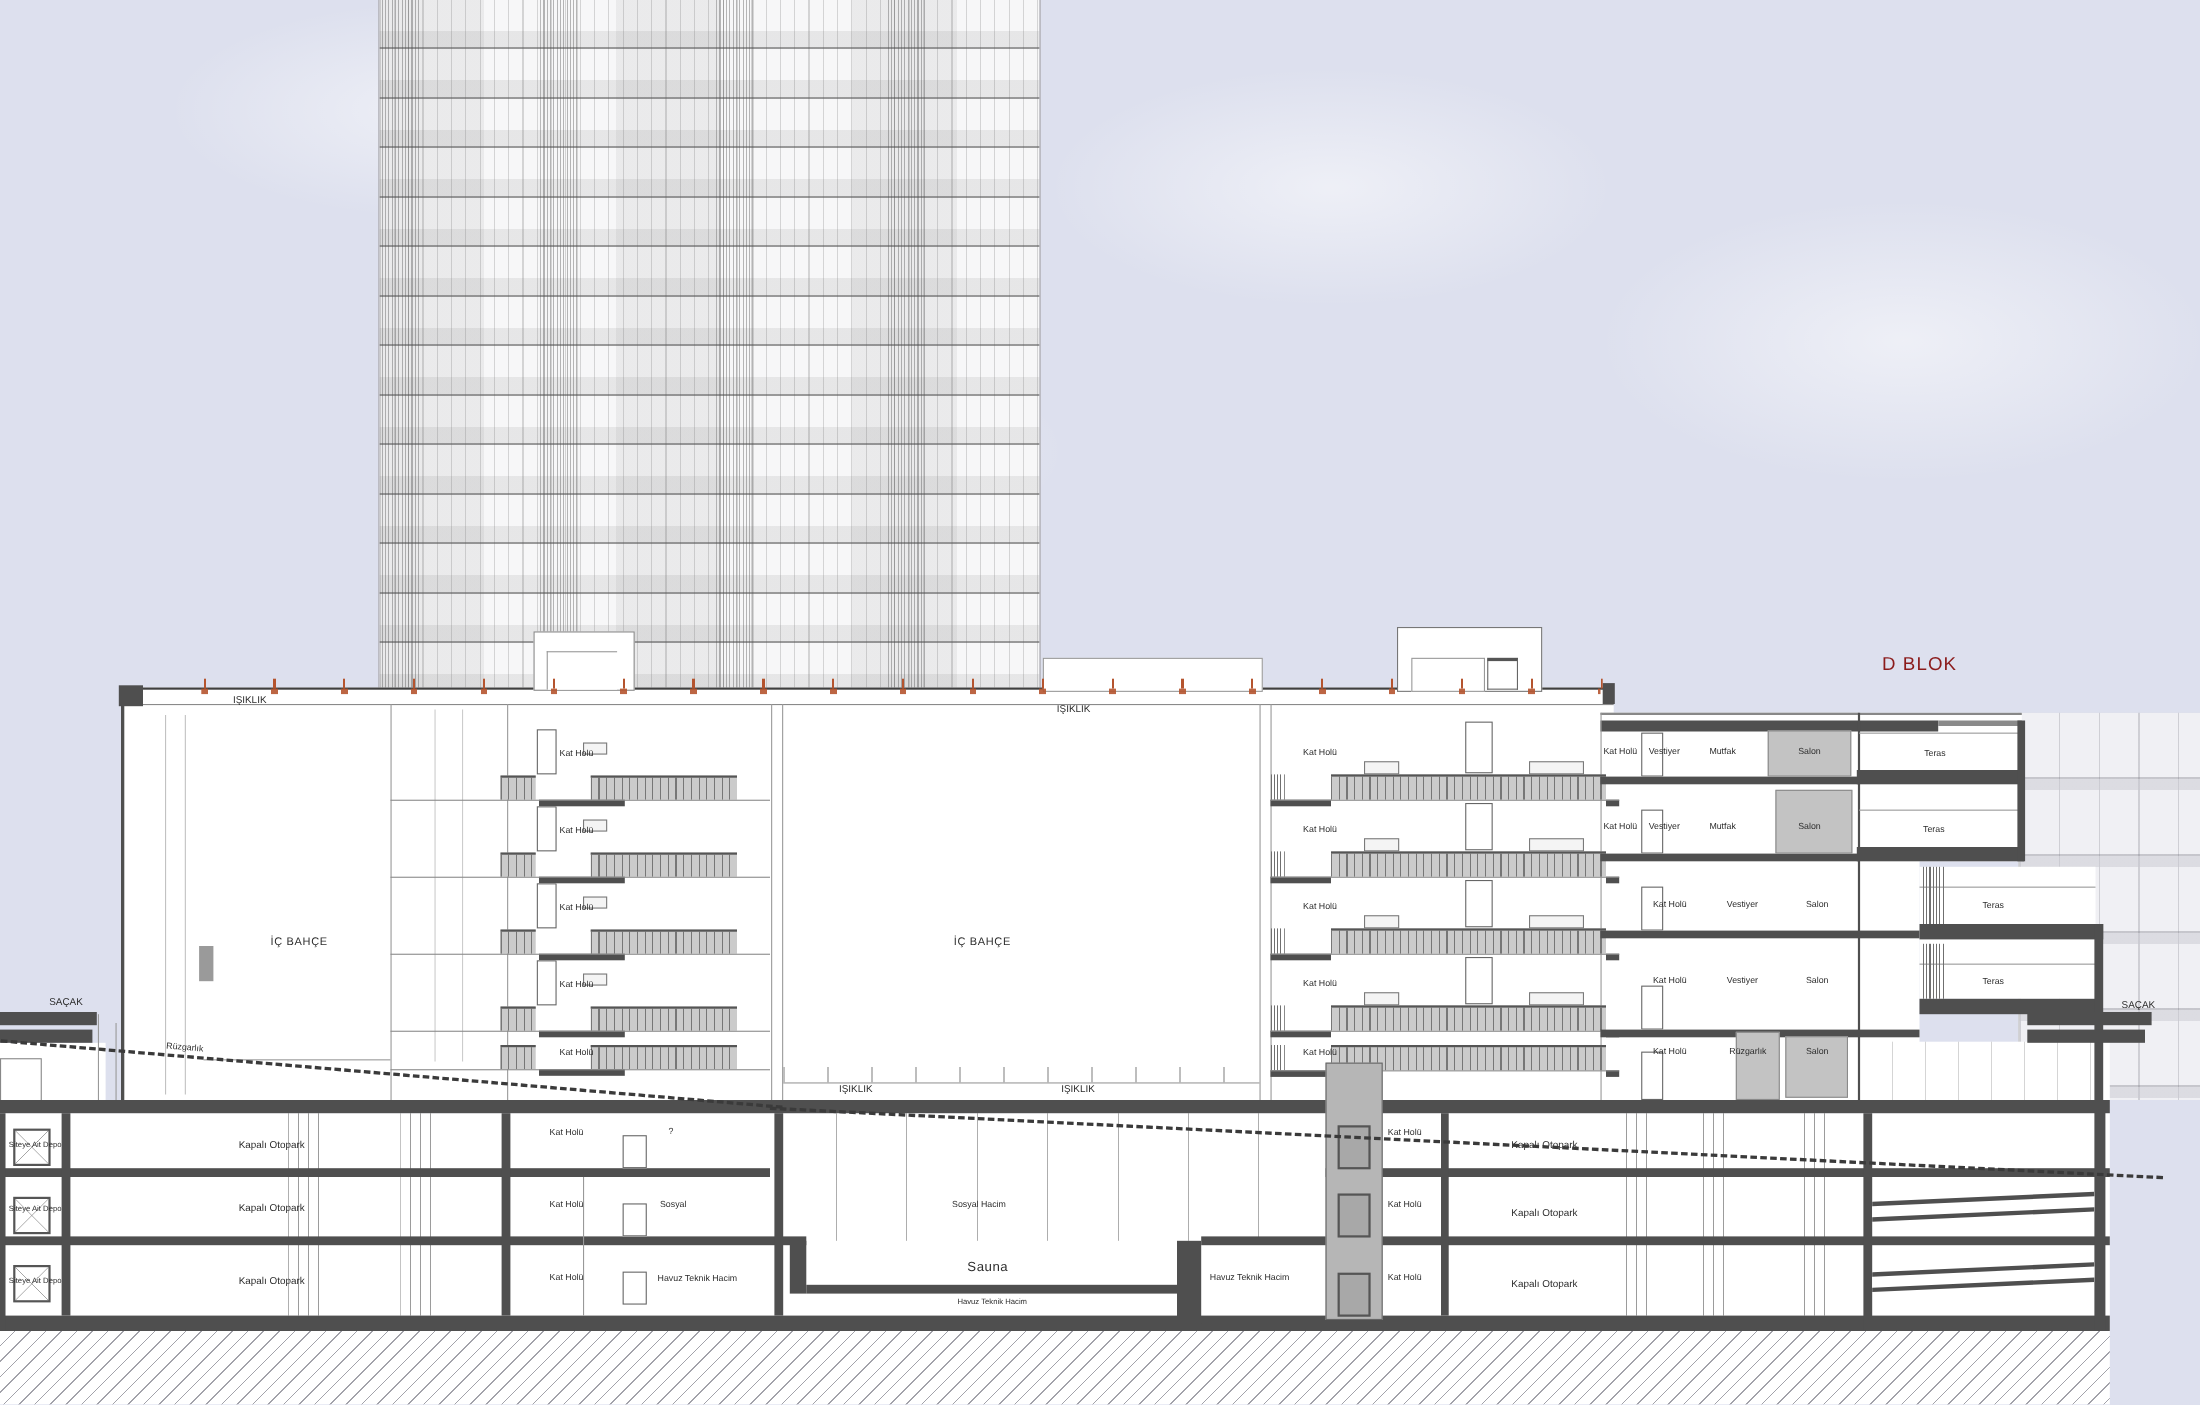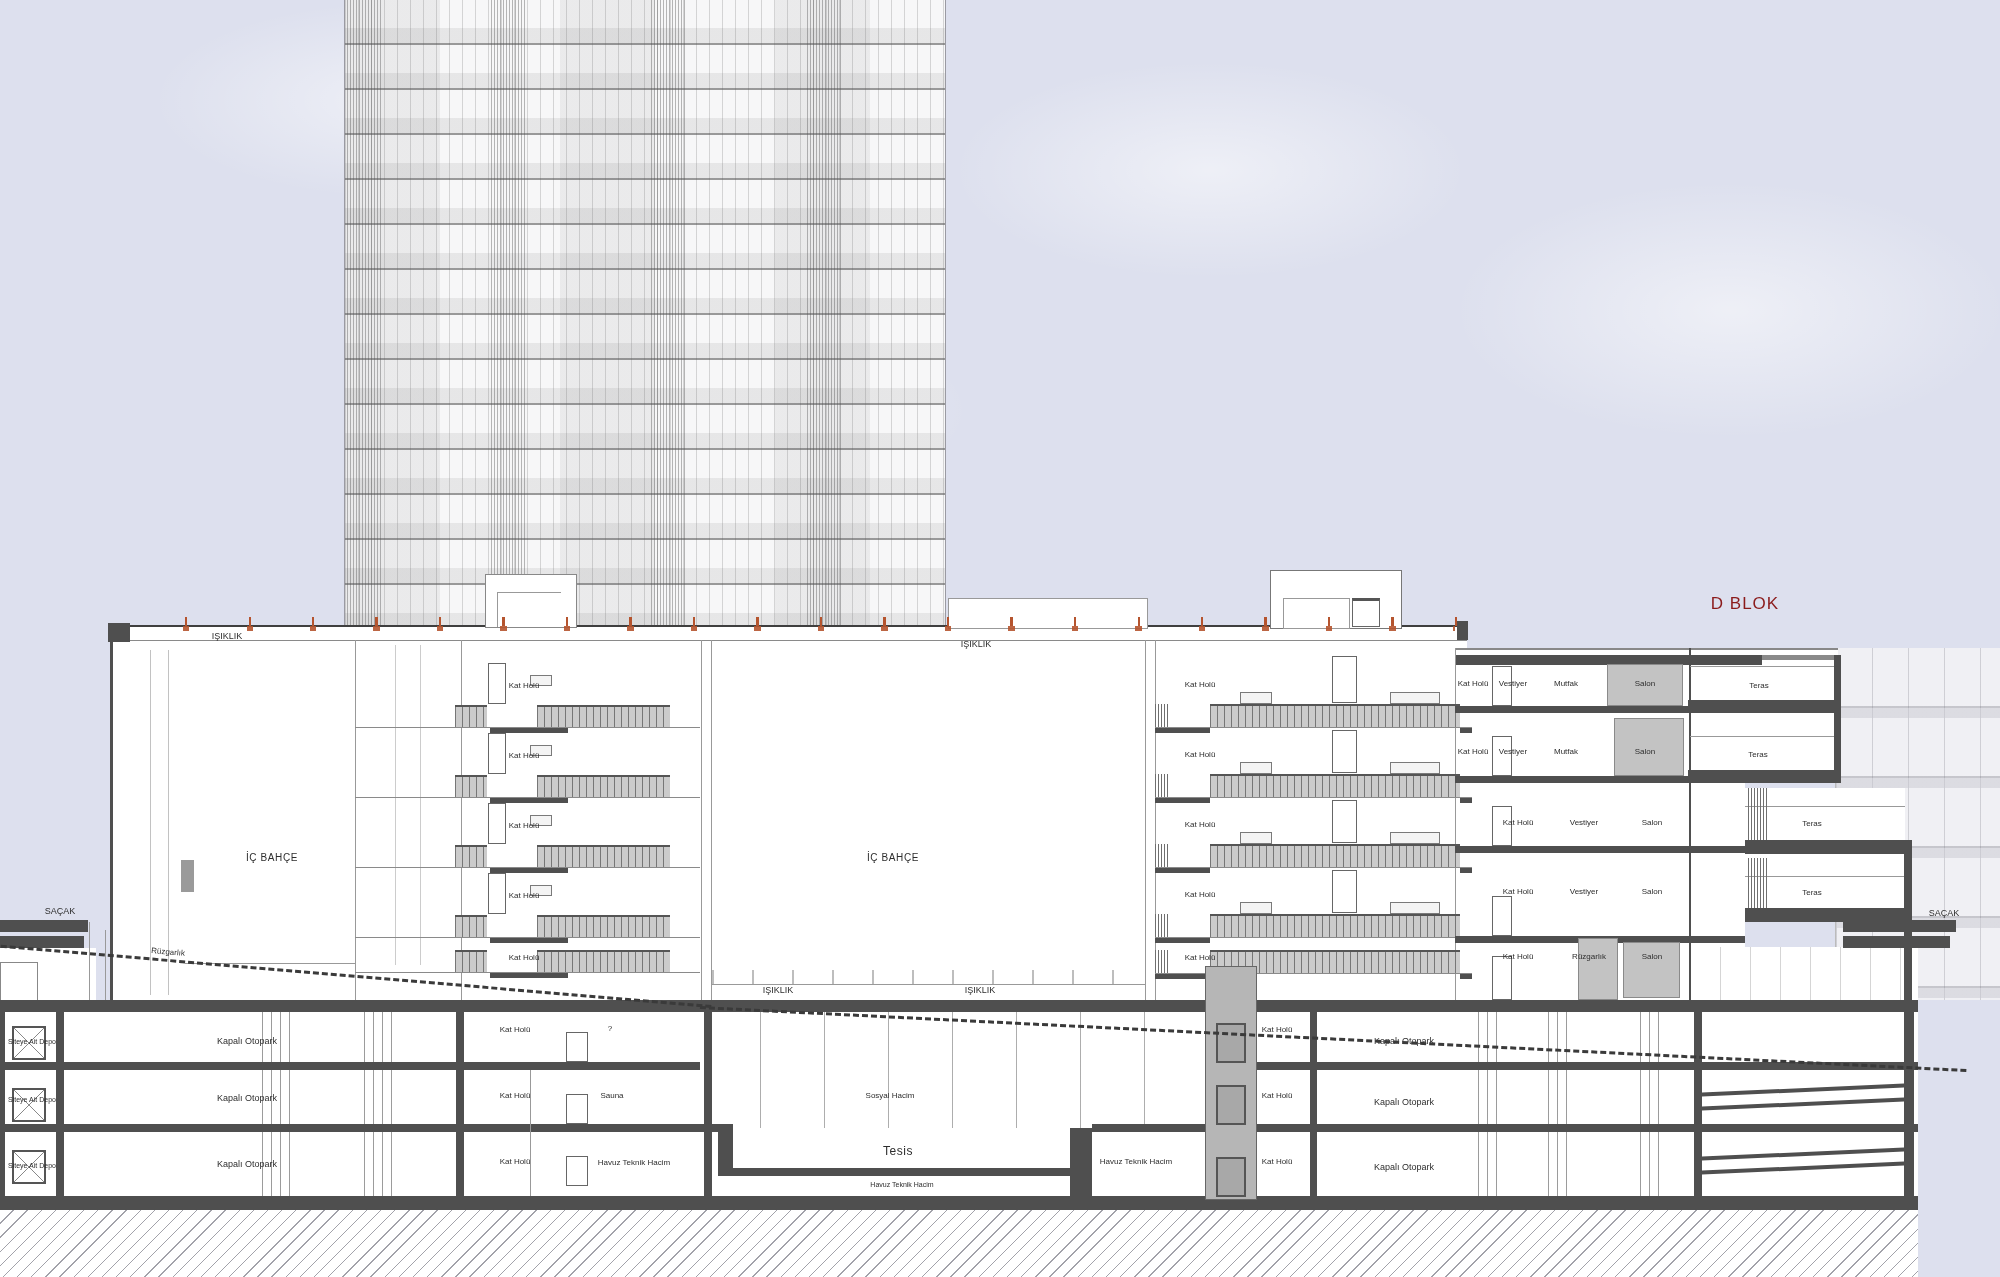--- a/index.html
+++ b/index.html
@@ -352,25 +352,25 @@
   <span class="lbl t7" style="left:32px;top:1165px;">Siteye Ait Depo</span>
 
   <span class="lbl" style="left:247px;top:1041px;">Kapalı Otopark</span>
   <span class="lbl" style="left:247px;top:1098px;">Kapalı Otopark</span>
   <span class="lbl" style="left:247px;top:1164px;">Kapalı Otopark</span>
 
   <span class="lbl t8" style="left:515px;top:1029px;">Kat Holü</span>
   <span class="lbl t8" style="left:515px;top:1095px;">Kat Holü</span>
   <span class="lbl t8" style="left:515px;top:1161px;">Kat Holü</span>
   <span class="lbl t8" style="left:610px;top:1028px;">?</span>
-  <span class="lbl t8" style="left:612px;top:1095px;">Sauna</span>
+  <span class="lbl t8" style="left:612px;top:1095px;">Sosyal</span>
   <span class="lbl t8" style="left:634px;top:1162px;">Havuz Teknik Hacim</span>
 
   <span class="lbl t8" style="left:890px;top:1095px;">Sosyal Hacim</span>
-  <span class="lbl t12" style="left:898px;top:1151px;">Tesis</span>
+  <span class="lbl t12" style="left:898px;top:1151px;">Sauna</span>
   <span class="lbl t7" style="left:902px;top:1184px;">Havuz Teknik Hacim</span>
   <span class="lbl t8" style="left:1136px;top:1161px;">Havuz Teknik Hacim</span>
 
   <span class="lbl t8" style="left:1277px;top:1029px;">Kat Holü</span>
   <span class="lbl t8" style="left:1277px;top:1095px;">Kat Holü</span>
   <span class="lbl t8" style="left:1277px;top:1161px;">Kat Holü</span>
 
   <span class="lbl" style="left:1404px;top:1041px;">Kapalı Otopark</span>
   <span class="lbl" style="left:1404px;top:1102px;">Kapalı Otopark</span>
   <span class="lbl" style="left:1404px;top:1167px;">Kapalı Otopark</span>

